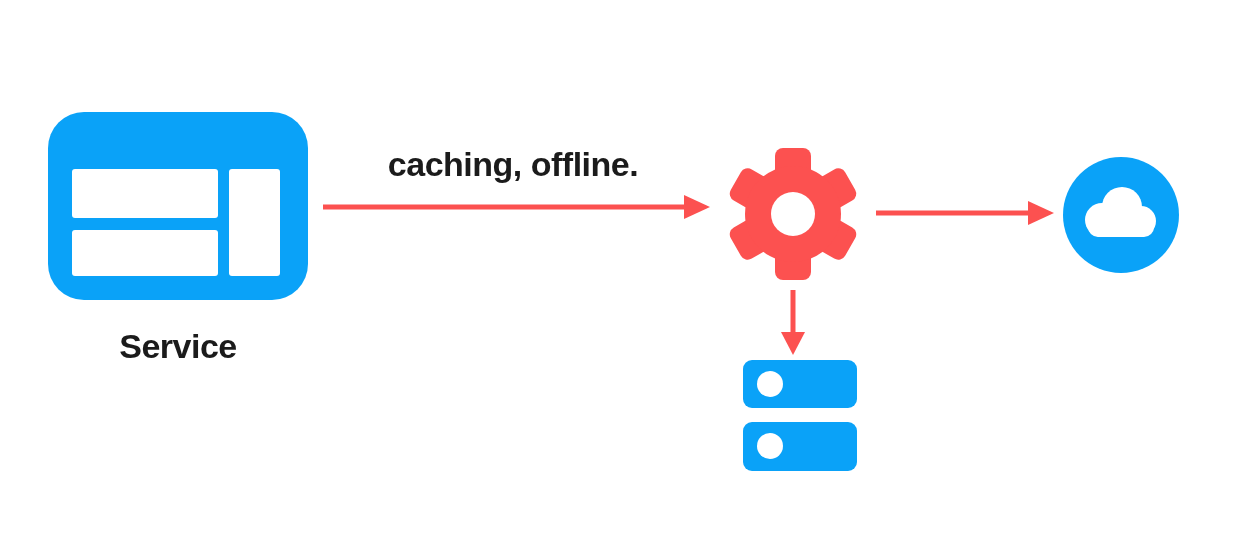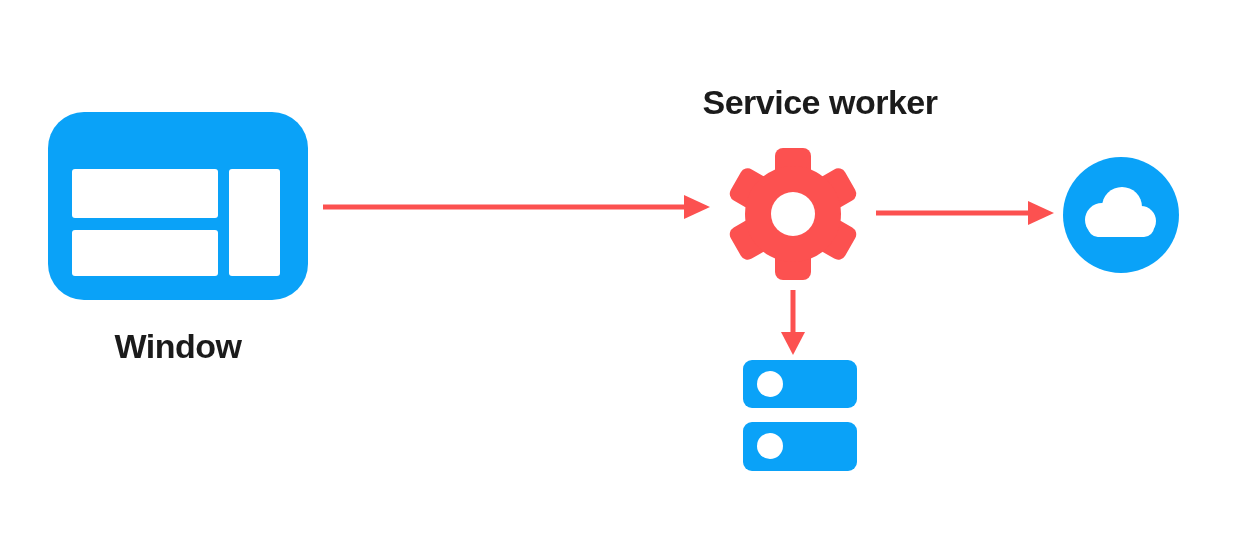--- a/index.html
+++ b/index.html
@@ -33,30 +33,29 @@
 
 <div class="canvas">
 
   <svg class="abs" style="left:48px; top:112px;" width="260" height="188" viewBox="0 0 260 188">
     <rect x="0" y="0" width="260" height="188" rx="36" fill="#0AA2F8"></rect>
     <rect x="24" y="57" width="146" height="49" rx="3" fill="#ffffff"></rect>
     <rect x="24" y="118" width="146" height="46" rx="3" fill="#ffffff"></rect>
     <rect x="181" y="57" width="51" height="107" rx="3" fill="#ffffff"></rect>
   </svg>
 
-  <div class="label" style="left:28px; top:326px; width:300px;">Window</div>
+  <div class="label" style="left:28px; top:326px; width:300px;">Service</div>
 
-  <div class="label" style="left:363px; top:104px; width:300px;"><br></div>
+  <div class="label" style="left:363px; top:104px; width:300px;"><br><span>caching, offline.</span></div>
 
   <svg class="abs" style="left:320px; top:192px;" width="392" height="30" viewBox="0 0 392 30">
     <line x1="3" y1="15" x2="366" y2="15" stroke="#FC5150" stroke-width="5"></line>
     <polygon points="364,3 390,15 364,27" fill="#FC5150"></polygon>
   </svg>
 
-  <div class="label" style="left:670px; top:82px; width:300px;">Service worker</div>
 
   <svg class="abs" style="left:723px; top:144px;" width="140" height="140" viewBox="-70 -70 140 140">
     <g fill="#FC5150">
       <rect x="-18" y="-66" width="36" height="52" rx="8"></rect>
       <rect x="-18" y="-66" width="36" height="52" rx="8" transform="rotate(60)"></rect>
       <rect x="-18" y="-66" width="36" height="52" rx="8" transform="rotate(120)"></rect>
       <rect x="-18" y="-66" width="36" height="52" rx="8" transform="rotate(180)"></rect>
       <rect x="-18" y="-66" width="36" height="52" rx="8" transform="rotate(240)"></rect>
       <rect x="-18" y="-66" width="36" height="52" rx="8" transform="rotate(300)"></rect>
       <circle r="48"></circle>

